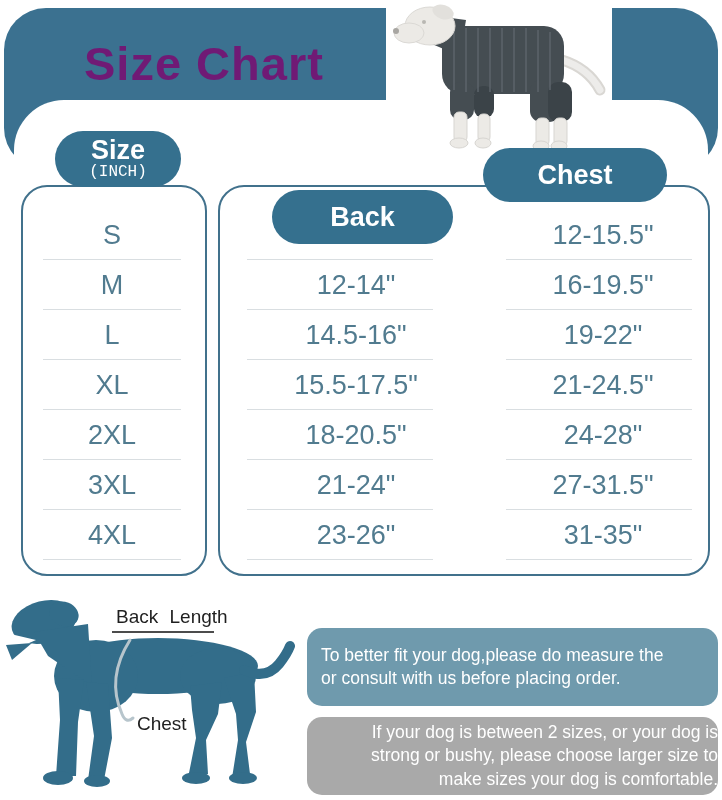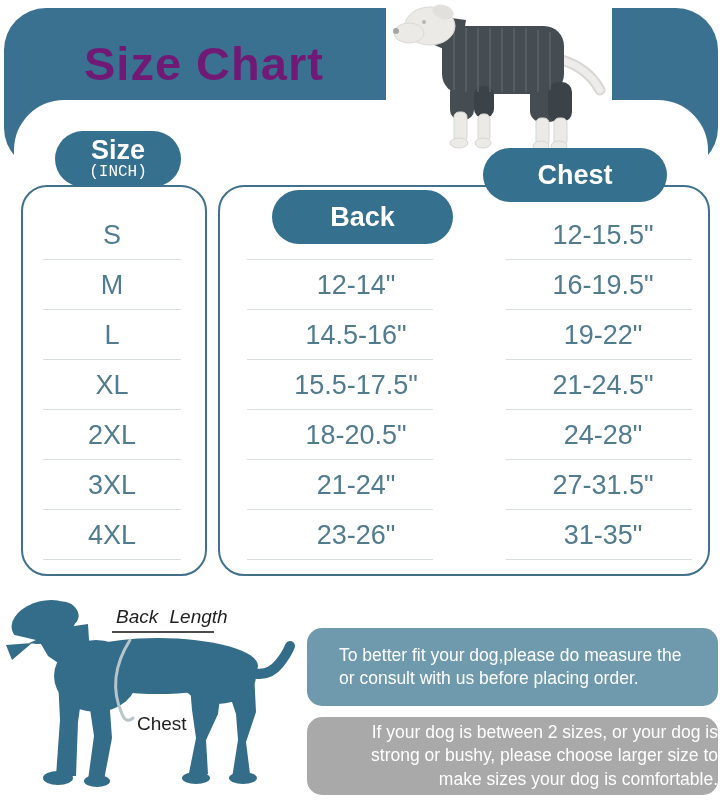--- a/index.html
+++ b/index.html
@@ -59,33 +59,33 @@
   }
   .cell.back span{transform:translateX(16px);}
   .cell.chest span{transform:translateX(4px);}
   
   .silhouette{position:absolute;left:0;top:590px;}
   .sil{fill:var(--silhouette-teal,#336d8a);}
   .measure-label{
     position:absolute;color:var(--label-text,#1f1f1f);
     font-size:19px;font-weight:500;
   }
-  .back-length-label{left:116px;top:606px;word-spacing:6px;font-style:italic;}
+  .back-length-label{left:116px;top:606px;word-spacing:6px;}
   .back-length-line{
     position:absolute;left:112px;top:631px;width:102px;height:2px;
     background:#4c4c4c;
   }
   .chest-label{left:137px;top:713px;}
   
   .note{
     position:absolute;left:307px;width:411px;height:78px;
     border-radius:15px;color:var(--note-text,#ffffff);
     font-size:17.5px;line-height:1.32;
     display:flex;flex-direction:column;justify-content:center;
-    padding-left:32px;box-sizing:border-box;
+    padding-left:14px;box-sizing:border-box;
   }
   .note.first{top:628px;background:var(--note1-bg,#6f9aad);}
   .note.second{top:717px;background:var(--note2-bg,#a9a9a9);align-items:flex-end;}
 </style>
 </head>
 <body>
 
 <div class="stage">
 
   <div class="banner"></div>

